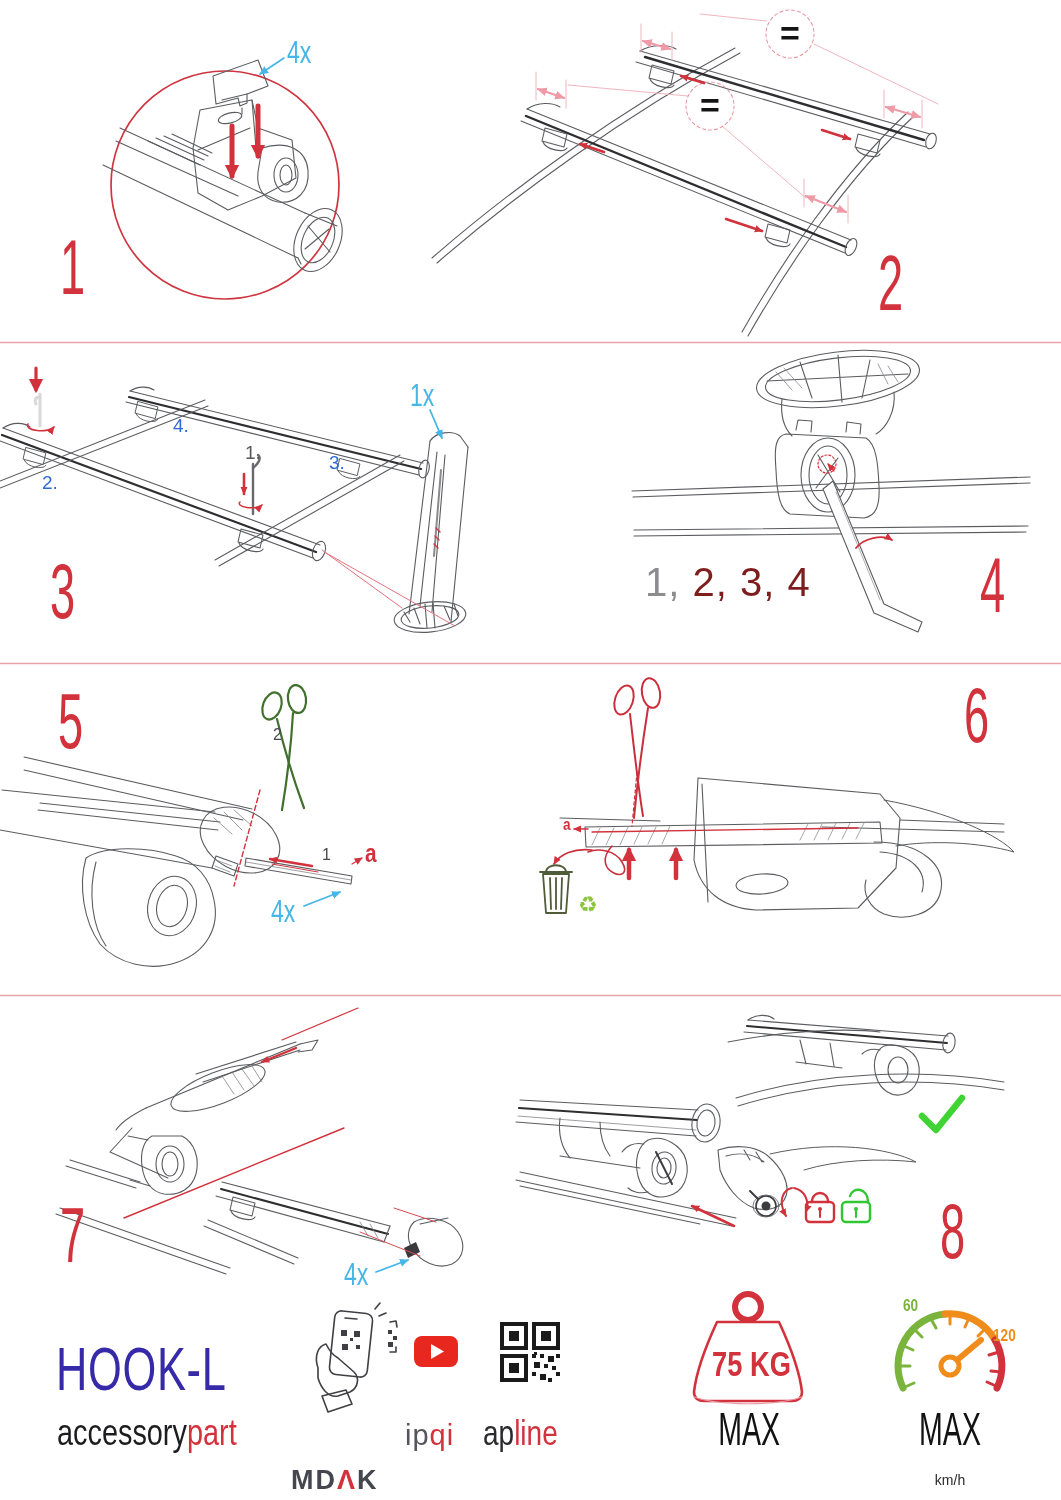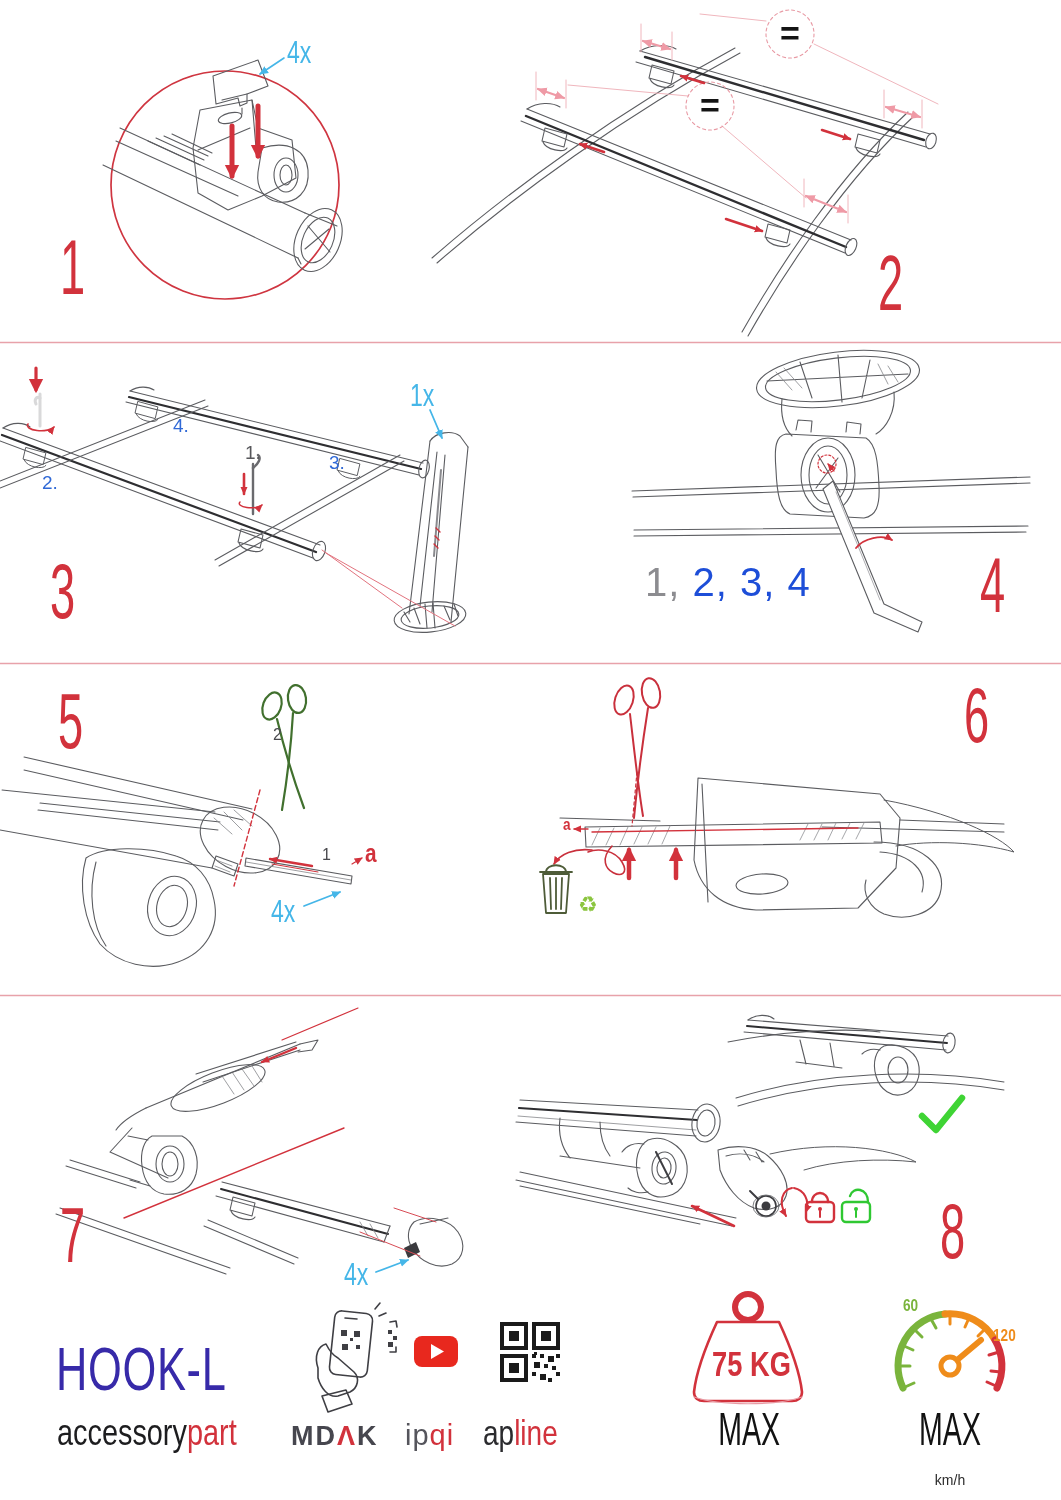--- a/index.html
+++ b/index.html
@@ -11,21 +11,21 @@
            transform:scaleX(.58);transform-origin:left top;white-space:nowrap;}
   .cyanlab{font-size:32px;line-height:1;font-weight:500;color:#45b6e8;
            transform:scaleX(.72);transform-origin:left top;white-space:nowrap;}
   .bluelab{font-size:19px;line-height:1;font-weight:500;color:#3069d6;white-space:nowrap;}
   .graylab{font-size:19px;line-height:1;font-weight:500;color:#57575b;white-space:nowrap;}
   .smlab{font-size:16px;line-height:1;font-weight:500;color:#4a4a4e;white-space:nowrap;}
   .alab{font-size:26px;line-height:1;font-weight:600;color:#d2323c;
         transform:scaleX(.8);transform-origin:left top;}
   .eq{width:26px;text-align:center;font-size:34px;font-weight:700;color:#141414;line-height:1;}
   .seq{font-size:40px;font-weight:500;letter-spacing:1px;white-space:nowrap;}
-  .seq .g{color:#8c8c90;} .seq .b{color:#1d4ed8;}
+  .seq .g{color:#8c8c90;} .seq .b{color:#7f1d1d;}
   .hookl{font-size:62px;line-height:1;font-weight:500;color:#372aa9;
          transform:scaleX(.7);transform-origin:left top;white-space:nowrap;letter-spacing:1px;}
   .apart{font-size:37px;line-height:1;font-weight:500;transform:scaleX(.78);
          transform-origin:left top;white-space:nowrap;}
   .apart .k{color:#1d1d1f;} .apart .r{color:#d2323c;}
   .mdak{font-size:27px;font-weight:700;letter-spacing:2px;color:#46464e;white-space:nowrap;}
   .mdak .r{color:#d2323c;}
   .ipqi{font-size:29px;font-weight:500;color:#55555c;letter-spacing:1px;white-space:nowrap;}
   .ipqi .r{color:#d2323c;}
   .apline{font-size:35px;font-weight:500;transform:scaleX(.8);transform-origin:left top;
@@ -505,21 +505,21 @@
 
 <div class="abs smlab" style="left:273px;top:727px">2</div>
 <div class="abs smlab" style="left:322px;top:847px">1</div>
 <div class="abs alab" style="left:365px;top:840px">a</div>
 <div class="abs alab" style="left:563px;top:816px;font-size:17px">a</div>
 
 <div class="abs hookl" style="left:56px;top:1338px">HOOK-L</div>
 <div class="abs apart" style="left:57px;top:1414px">
   <span class="k">accessory</span><span class="r">part</span>
 </div>
-<div class="abs mdak" style="left:291px;top:1421px">
+<div class="abs mdak" style="left:291px;top:1465px">
   <span>MD</span><span class="r">Λ</span><span>K</span>
 </div>
 <div class="abs ipqi" style="left:405px;top:1419px">
   <span>ip</span><span class="r">qi</span>
 </div>
 <div class="abs apline" style="left:483px;top:1413px">
   <span>ap</span><span class="r">line</span>
 </div>
 <div class="abs kg" style="left:702px;top:1344px">75 KG</div>
 <div class="abs maxlab" style="left:700px;top:1406px;width:96px">MAX</div>

